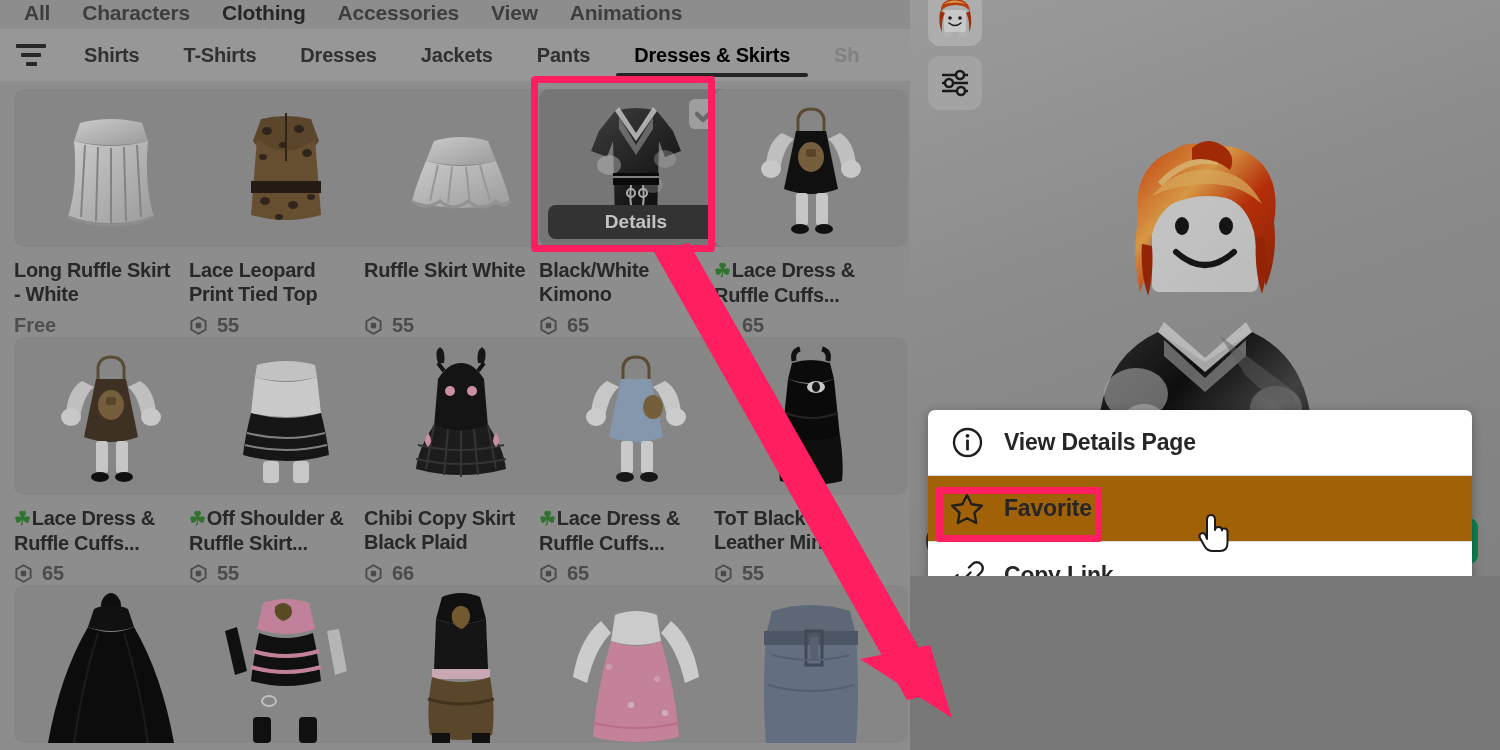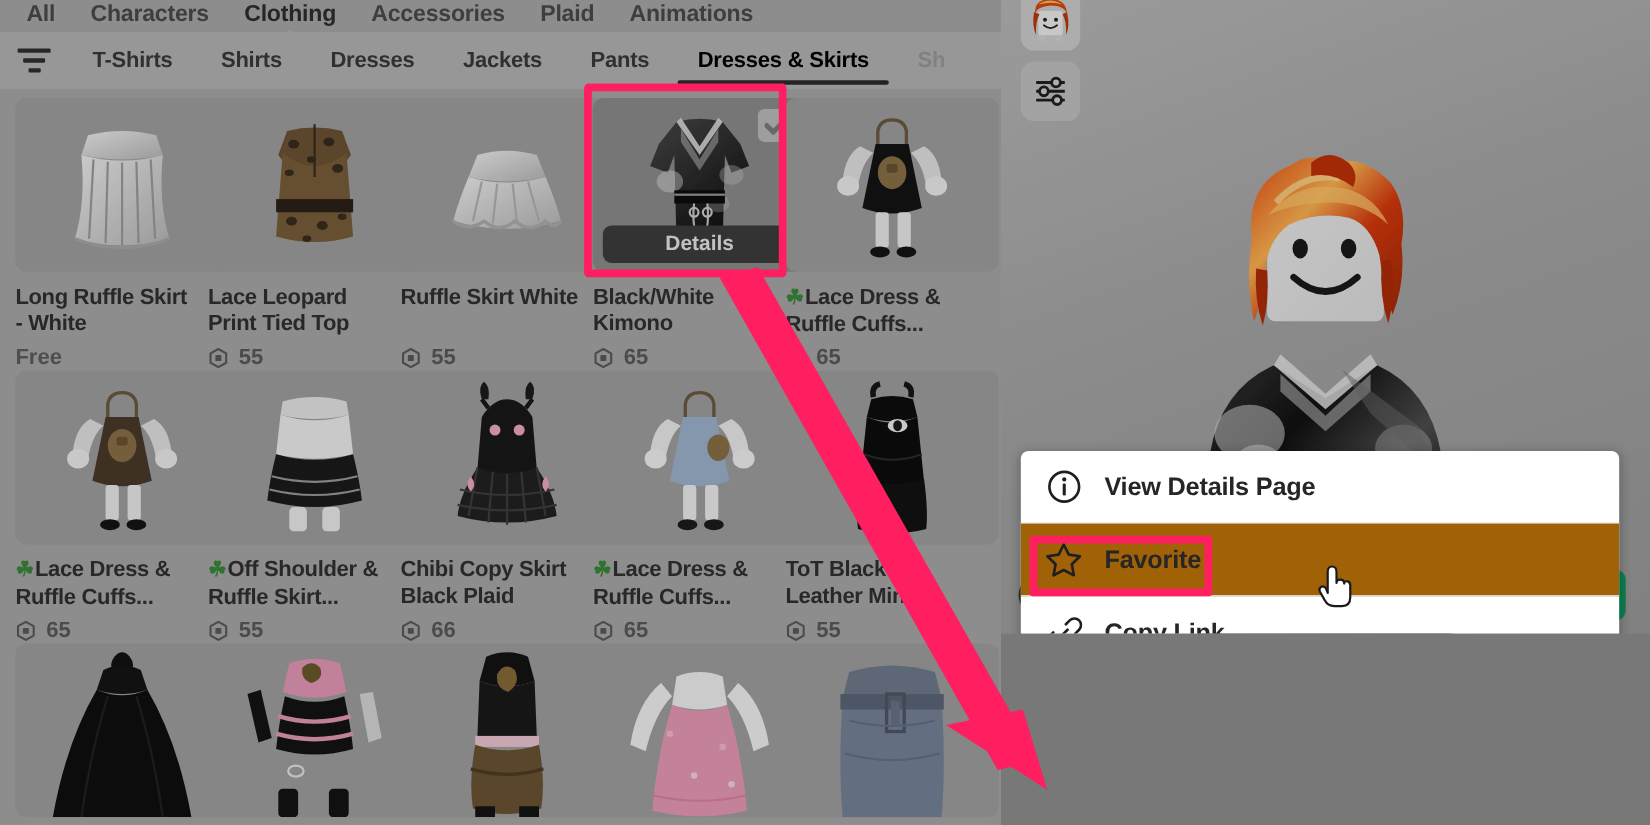--- a/index.html
+++ b/index.html
@@ -357,38 +357,38 @@
 
 <div id="app">
 
   <div class="catalog">
 
     <div class="cat-nav" id="cat-nav">
         <div class="cat-nav-item"><span>All</span></div>
         <div class="cat-nav-item"><span>Characters</span></div>
         <div class="cat-nav-item active"><span>Clothing</span></div>
         <div class="cat-nav-item"><span>Accessories</span></div>
-        <div class="cat-nav-item"><span>Plaid</span></div>
+        <div class="cat-nav-item"><span>View</span></div>
         <div class="cat-nav-item"><span>Animations</span></div>
       </div>
 
     <div class="tab-strip">
       <div class="filter-btn">
         <span class="filter-icon">
           <i></i>
             <i></i>
             <i></i>
         </span>
       </div>
       <div id="tab-list" style="display:flex;align-items:center;">
           <div class="tab-item">
+            <span>Shirts</span>
+          </div>
+          <div class="tab-item">
             <span>T-Shirts</span>
-          </div>
-          <div class="tab-item">
-            <span>Shirts</span>
           </div>
           <div class="tab-item">
             <span>Dresses</span>
           </div>
           <div class="tab-item">
             <span>Jackets</span>
           </div>
           <div class="tab-item">
             <span>Pants</span>
           </div>

